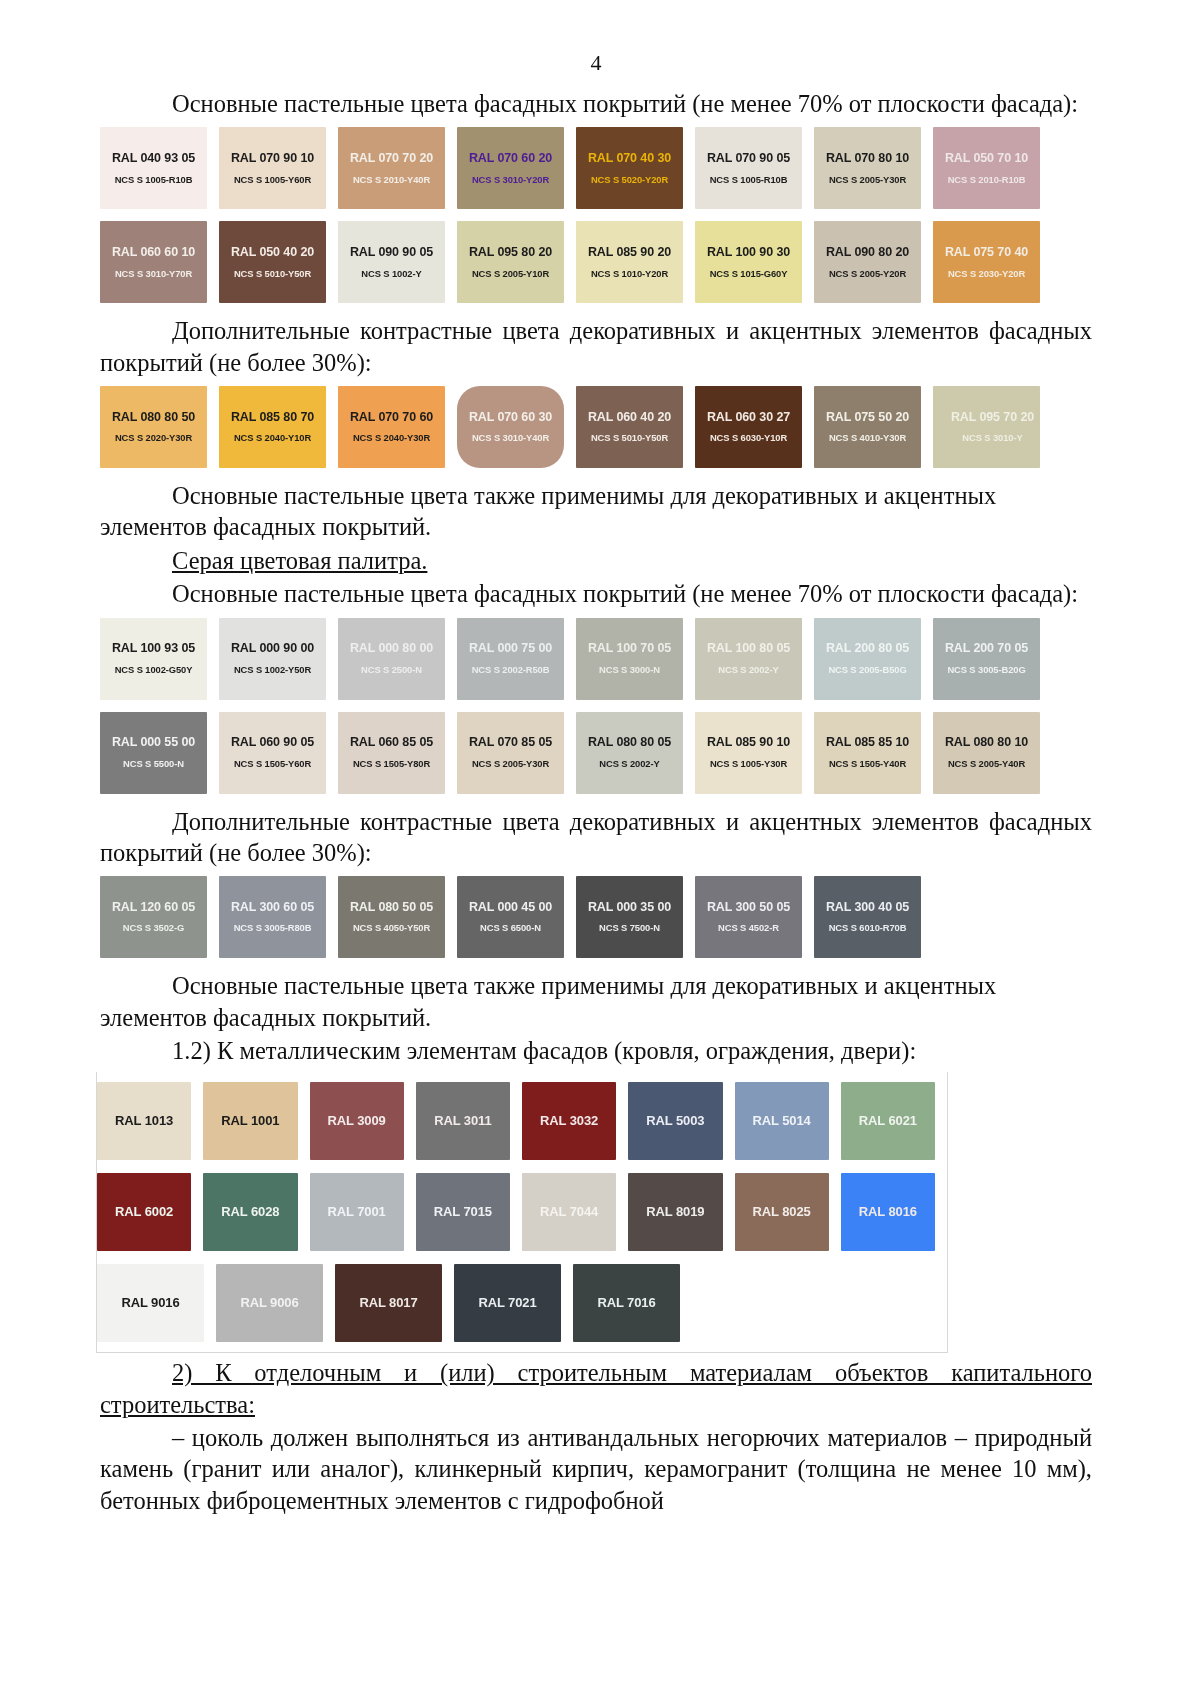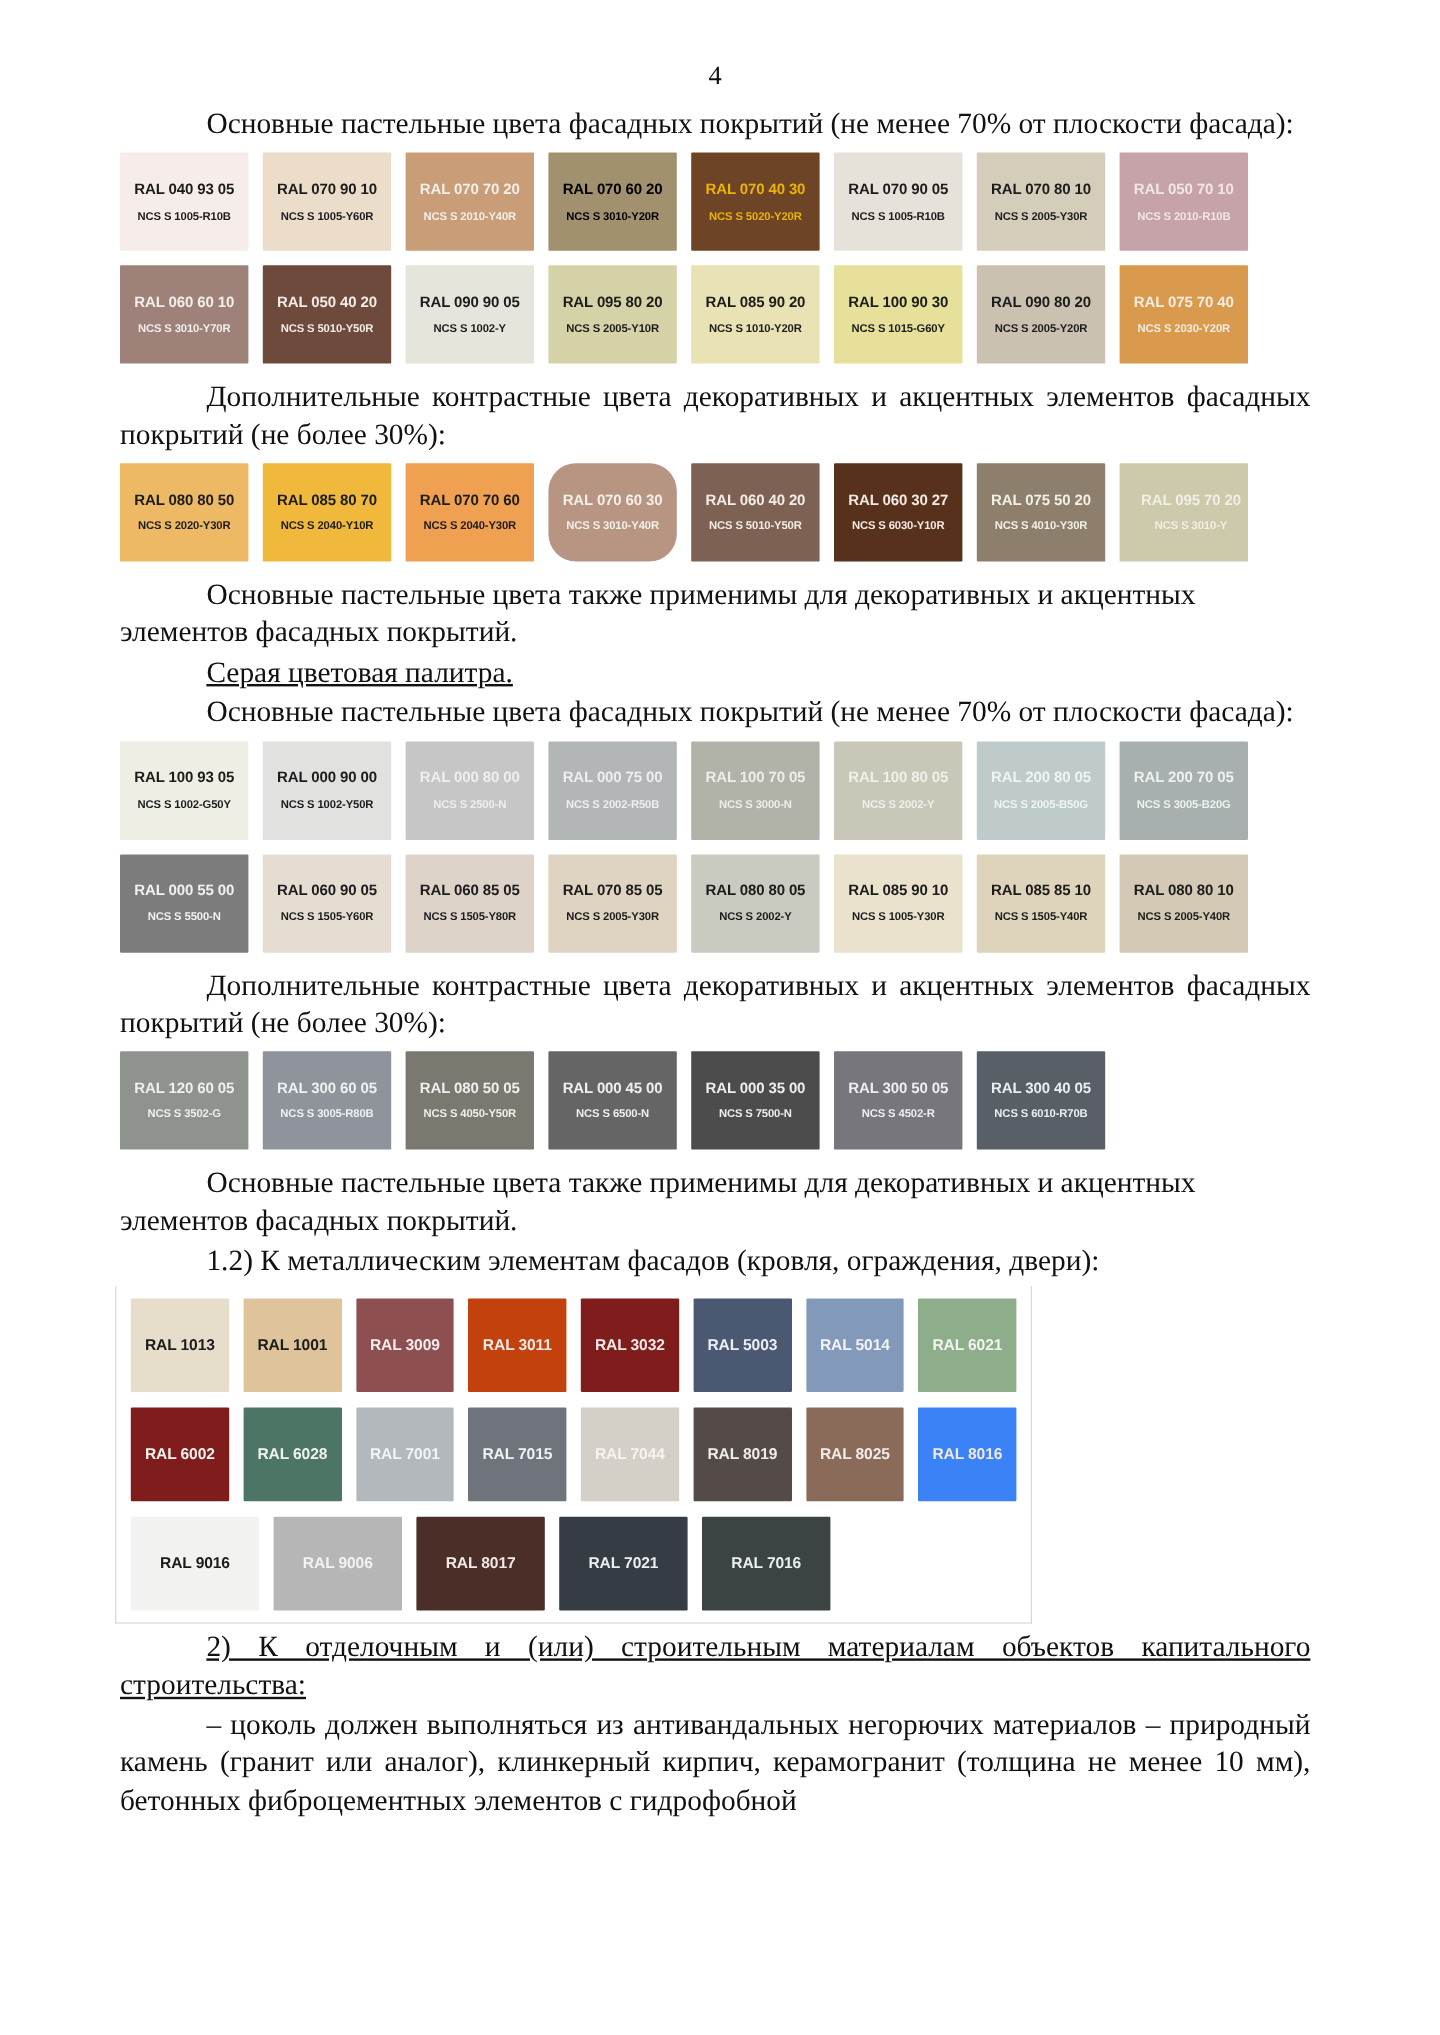--- a/index.html
+++ b/index.html
@@ -81,23 +81,23 @@
     margin-top:9px;
     white-space:nowrap;
   }
   .swatch.metal { height:78px; }
   .swatch.metal .ral { font-size:13px; }
 
   
   .metal-wrap {
     border:1px solid #d7d7d7;
     border-top:none;
-    padding:10px 12px 8px 12px;
+    padding:10px 12px 8px 0;
     margin:6px 0 4px -4px;
-    width:764px;
+    width:852px;
     box-sizing:border-box;
   }
   .metal-wrap .swatch-row { gap:12px; margin-bottom:13px; }
   .metal-wrap .swatch-row:last-child { margin-bottom:2px; }
 </style>
 </head>
 <body>
 
 <div class="page">
 
@@ -112,21 +112,21 @@
         <span class="ncs">NCS S 1005-R10B</span>
       </div>
       <div class="swatch" title="RAL 070 90 10" style="background: rgb(236, 220, 202); color: rgb(28, 28, 28);">
         <span class="ral">RAL 070 90 10</span>
         <span class="ncs">NCS S 1005-Y60R</span>
       </div>
       <div class="swatch" title="RAL 070 70 20" style="background: rgb(201, 157, 120); color: rgb(242, 239, 233);">
         <span class="ral">RAL 070 70 20</span>
         <span class="ncs">NCS S 2010-Y40R</span>
       </div>
-      <div class="swatch" title="RAL 070 60 20" style="background: rgb(162, 145, 110); color: #000000;">
+      <div class="swatch" title="RAL 070 60 20" style="background: rgb(162, 145, 110); color: #4c1d95;">
         <span class="ral">RAL 070 60 20</span>
         <span class="ncs">NCS S 3010-Y20R</span>
       </div>
       <div class="swatch" title="RAL 070 40 30" style="background: rgb(110, 68, 38); color: #eab308;">
         <span class="ral">RAL 070 40 30</span>
         <span class="ncs">NCS S 5020-Y20R</span>
       </div>
       <div class="swatch" title="RAL 070 90 05" style="background: rgb(230, 226, 217); color: rgb(28, 28, 28);">
         <span class="ral">RAL 070 90 05</span>
         <span class="ncs">NCS S 1005-R10B</span>
@@ -335,21 +335,21 @@
     <div class="swatch-row">
       <div class="swatch metal" title="RAL 1013" style="background: rgb(230, 221, 203); color: rgb(28, 28, 28);">
         <span class="ral">RAL 1013</span>
       </div>
       <div class="swatch metal" title="RAL 1001" style="background: rgb(223, 196, 155); color: rgb(28, 28, 28);">
         <span class="ral">RAL 1001</span>
       </div>
       <div class="swatch metal" title="RAL 3009" style="background: rgb(142, 79, 81); color: rgb(243, 236, 236);">
         <span class="ral">RAL 3009</span>
       </div>
-      <div class="swatch metal" title="RAL 3011" style="background: #c2410c; color: rgb(243, 234, 234);">
+      <div class="swatch metal" title="RAL 3011" style="background: #737373; color: rgb(243, 234, 234);">
         <span class="ral">RAL 3011</span>
       </div>
       <div class="swatch metal" title="RAL 3032" style="background: #7f1d1d; color: rgb(244, 232, 232);">
         <span class="ral">RAL 3032</span>
       </div>
       <div class="swatch metal" title="RAL 5003" style="background: rgb(75, 88, 114); color: rgb(235, 238, 244);">
         <span class="ral">RAL 5003</span>
       </div>
       <div class="swatch metal" title="RAL 5014" style="background: rgb(131, 153, 185); color: rgb(240, 243, 248);">
         <span class="ral">RAL 5014</span>

